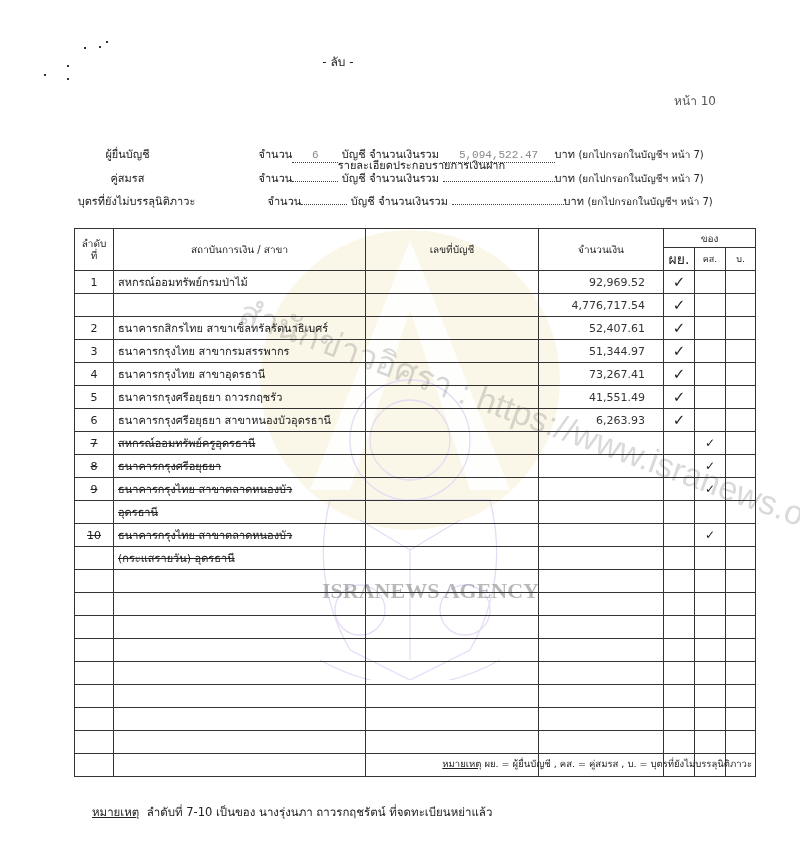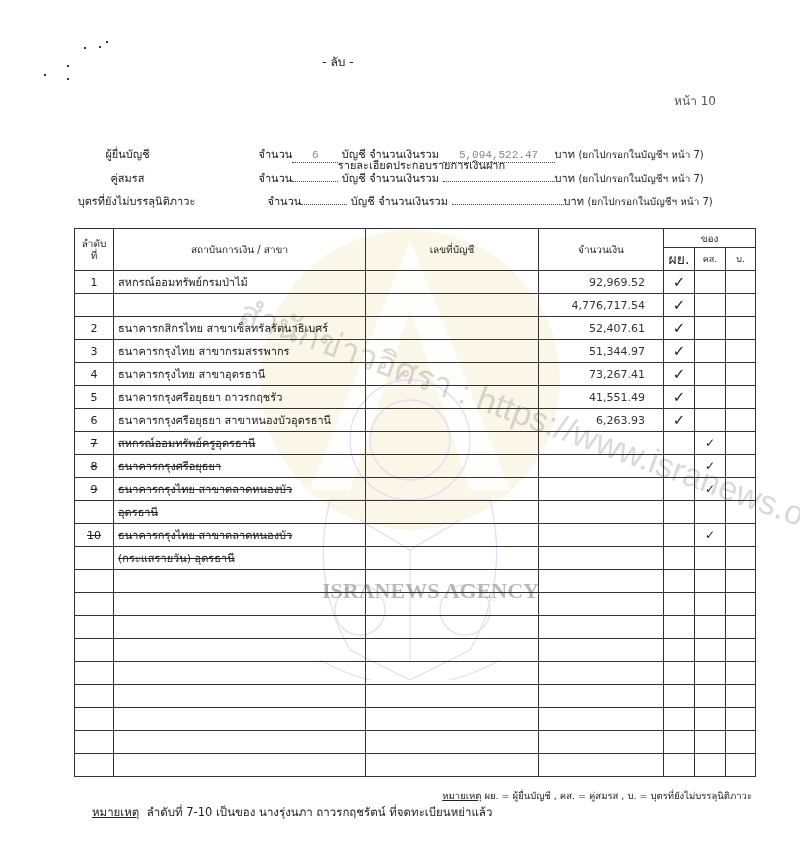--- a/index.html
+++ b/index.html
@@ -30,21 +30,21 @@
   .chk-small { font-size:12px; }
   .watermark-url {
     position:absolute; left:250px; top:285px; font-size:34px; color:rgba(120,120,120,0.28);
     transform:rotate(20deg); transform-origin:left top; white-space:nowrap; font-family:"Liberation Sans", sans-serif;
   }
   .watermark-agency {
     position:absolute; left:322px; top:578px; font-size:22px; color:rgba(100,100,100,0.45);
     font-family:Liberation Serif, serif; font-weight:bold; letter-spacing:0px;
   }
   .watermark-emblem { position:absolute; left:250px; top:220px; opacity:0.35; }
-  .footnote1 { right:48px; top:788px; font-size:9.5px; }
+  .footnote1 { right:48px; top:756px; font-size:9.5px; }
   .footnote2 { left:92px; top:803px; font-size:11.5px; }
   .u { text-decoration:underline; }
   .speck { position:absolute; width:2px; height:2px; background:#333; }
 </style>
 </head>
 <body>
 
 <div class="speck" style="left:84px;top:47px"></div>
 <div class="speck" style="left:99px;top:46px"></div>
 <div class="speck" style="left:106px;top:41px"></div>

